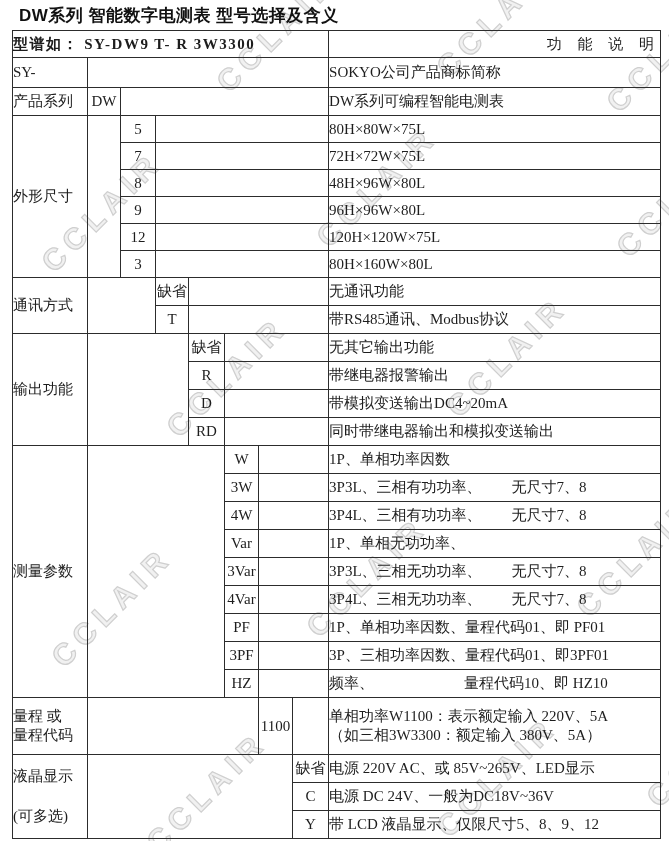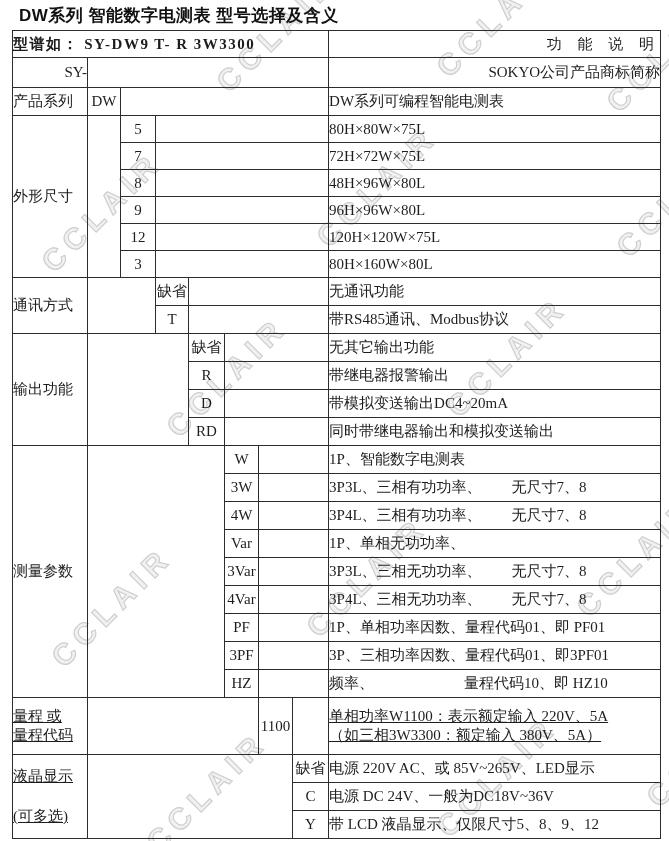--- a/index.html
+++ b/index.html
@@ -30,29 +30,29 @@
   }
   table.spec td{
     border:1.5px solid #2c2c2c;
     padding:0 0 0 0;
     font-size:15px;line-height:1.25;
     vertical-align:middle;overflow:hidden;
     background:transparent;
   }
   tr.r{height:28px;}
   tr.r27{height:27px;}
-  tr.r30{height:30px;text-align:right;}
+  tr.r30{height:30px;}
   tr.tall{height:57px;}
   td.lbl{padding-left:6px;}
   td.v-top{vertical-align:top;padding-top:4px;}
   td.code{text-align:center;padding:0 1px;margin-left:15px;}
   td.desc{padding-left:9px;}
   td.hdr-left{padding-left:7px;font-size:16px;letter-spacing:1.5px;font-weight:bold;}
   td.hdr-right{text-align:right;font-size:16px;letter-spacing:6px;}
-  .line{display:block;text-decoration:underline;}
+  .line{display:block;}
   td.lbl .line{padding-right:4px;}
 </style>
 </head>
 <body>
 
 <div class="page">
 
   <div class="wm-layer">
     <span class="wm" style="left:210px;top:75px">CCLAIR</span>
     <span class="wm" style="left:430px;top:60px">CCLAIR</span>
@@ -171,21 +171,21 @@
       <td class="code">RD</td>
       <td colspan="3" class="empty"></td>
       <td class="desc">同时带继电器输出和模拟变送输出</td>
     </tr>
 
     <tr class="r">
       <td rowspan="9" class="lbl">测量参数</td>
       <td rowspan="9" colspan="4" class="empty"></td>
       <td class="code">W</td>
       <td colspan="2" class="empty"></td>
-      <td class="desc">1P、智能数字电测表</td>
+      <td class="desc">1P、单相功率因数</td>
     </tr>
     <tr class="r">
       <td class="code">3W</td>
       <td colspan="2" class="empty"></td>
       <td class="desc">3P3L、三相有功功率、　　无尺寸7、8</td>
     </tr>
     <tr class="r">
       <td class="code">4W</td>
       <td colspan="2" class="empty"></td>
       <td class="desc">3P4L、三相有功功率、　　无尺寸7、8</td>

